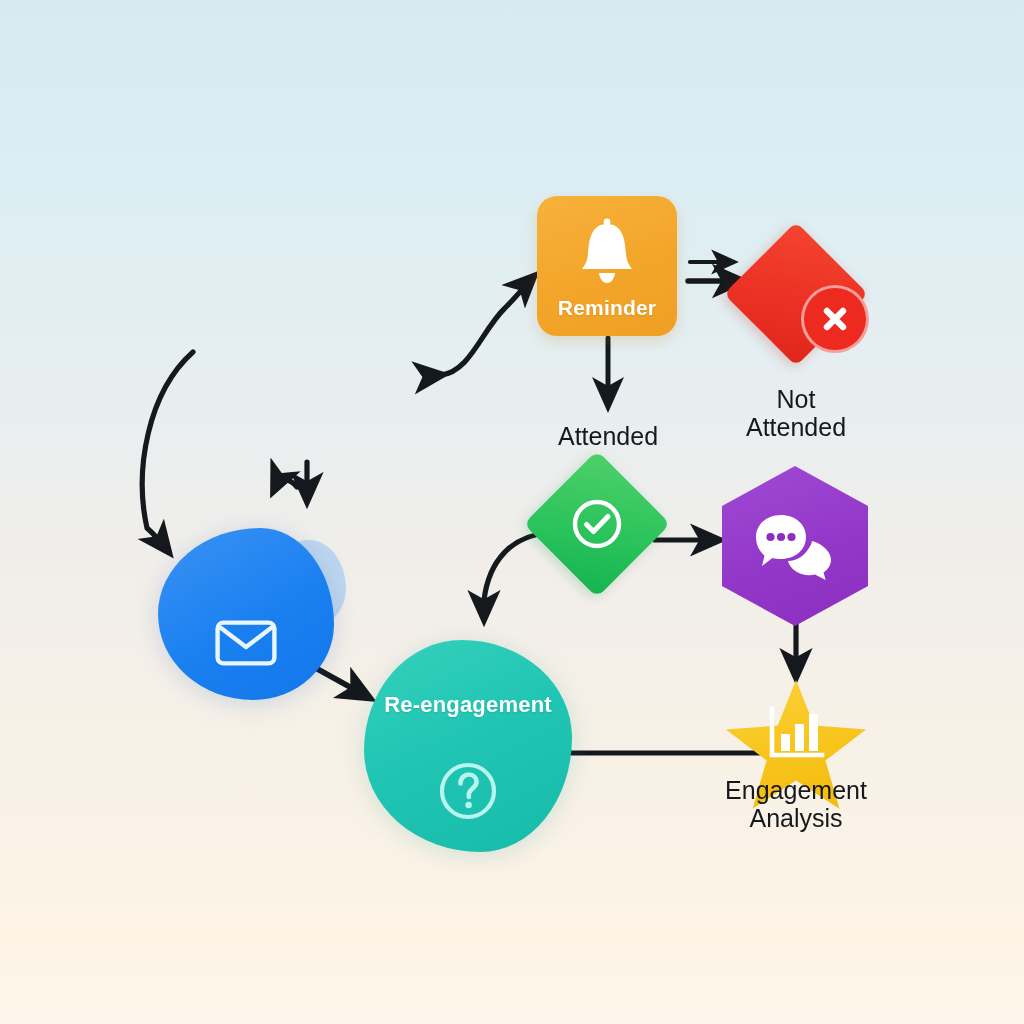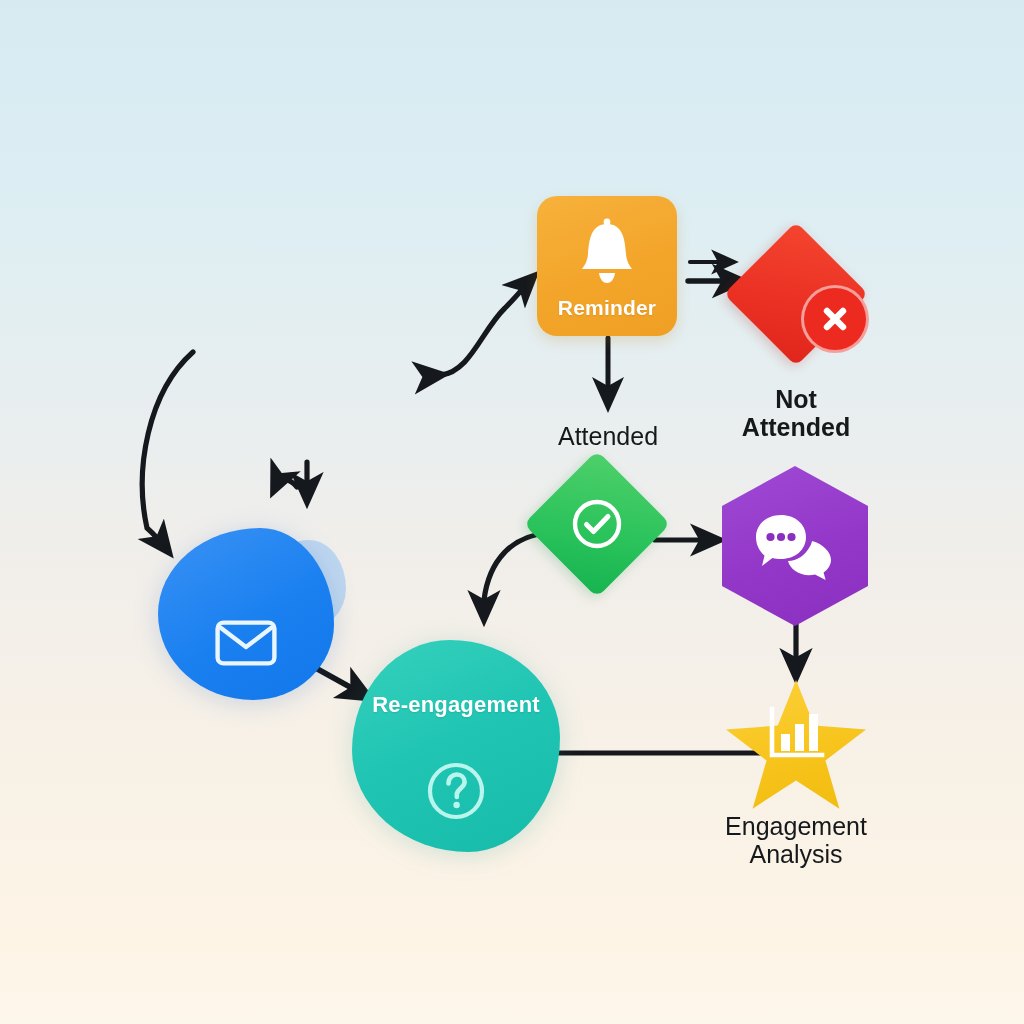--- a/index.html
+++ b/index.html
@@ -149,21 +149,21 @@
   #blob-ghost {
     position: absolute;
     left: 262px; top: 540px;
     width: 84px; height: 90px;
     background: rgba(120,180,245,.42);
     border-radius: 56% 44% 48% 52% / 52% 54% 46% 48%;
   }
 
   
   #node-reengagement {
-    left: 352px; top: 640px;
+    left: 364px; top: 640px;
     width: 208px; height: 212px;
   }
   #node-reengagement .blob {
     position: absolute; left: 0; top: 0;
     width: 208px; height: 212px;
     background: linear-gradient(155deg, #35d1bd 0%, #1fc4b2 50%, #17bba9 100%);
     border-radius: 47% 53% 44% 56% / 52% 46% 54% 48%;
     filter: drop-shadow(0 4px 12px rgba(20,150,140,.18));
   }
   #node-reengagement .node-label-inside { top: 52px; font-size: 22px; }
@@ -222,21 +222,21 @@
   </div>
 
   <div class="node" id="node-notattended">
     <div class="rot"></div>
     <div id="badge-x">
       <svg width="32" height="32" viewBox="0 0 32 32" aria-hidden="true">
         <path d="M8 8 L24 24 M24 8 L8 24" stroke="#ffffff" stroke-width="6.4" stroke-linecap="round"></path>
       </svg>
     </div>
   </div>
-  <div class="ext-label" style="left:696px; top:385px; width:200px; font-size:25px;font-weight:bold;">Not
+  <div class="ext-label" style="left:696px; top:385px; width:200px; font-size:25px;">Not
 Attended</div>
 
   <div class="ext-label" style="left:508px; top:422px; width:200px; font-size:25px;">Attended</div>
 
   <div class="node" id="node-attended-check">
     <div class="rot"></div>
     <div class="icon-center" style="inset:0;">
       <svg width="54" height="54" viewBox="0 0 54 54" aria-hidden="true">
         <circle cx="27" cy="27" r="22" fill="none" stroke="#ffffff" stroke-width="4.4"></circle>
         <path d="M16.5 27.5 L23.5 34.5 L38 19.5" fill="none" stroke="#ffffff" stroke-width="5" stroke-linecap="round" stroke-linejoin="round"></path>
@@ -261,21 +261,21 @@
     <div class="star"></div>
     <div class="icon-center" style="left:0;right:0;top:26px;">
       <svg width="58" height="56" viewBox="0 0 58 56" aria-hidden="true">
         <path d="M5 3 L5 49 L55 49" fill="none" stroke="#ffffff" stroke-width="4.6" stroke-linecap="square"></path>
         <rect x="14" y="28" width="9" height="17" fill="#ffffff"></rect>
         <rect x="28" y="18" width="9" height="27" fill="#ffffff"></rect>
         <rect x="42" y="8" width="9" height="37" fill="#ffffff"></rect>
       </svg>
     </div>
   </div>
-  <div class="ext-label" style="left:696px; top:812px; width:200px; font-size:25px;">Engagement
+  <div class="ext-label" style="left:696px; top:776px; width:200px; font-size:25px;">Engagement
 Analysis</div>
 
   <div id="blob-ghost"></div>
   <div class="node" id="node-email-blob">
     <div class="blob"></div>
     <div class="icon-center" style="left:0;right:0;top:92px;">
       <svg width="62" height="46" viewBox="0 0 62 46" aria-hidden="true">
         <rect x="2.6" y="2.6" width="56.8" height="40.8" rx="6" fill="none" stroke="#e9f5ff" stroke-width="4.4"></rect>
         <path d="M6 8 L31 27 L56 8" fill="none" stroke="#e9f5ff" stroke-width="4.4" stroke-linecap="round" stroke-linejoin="round"></path>
       </svg>

